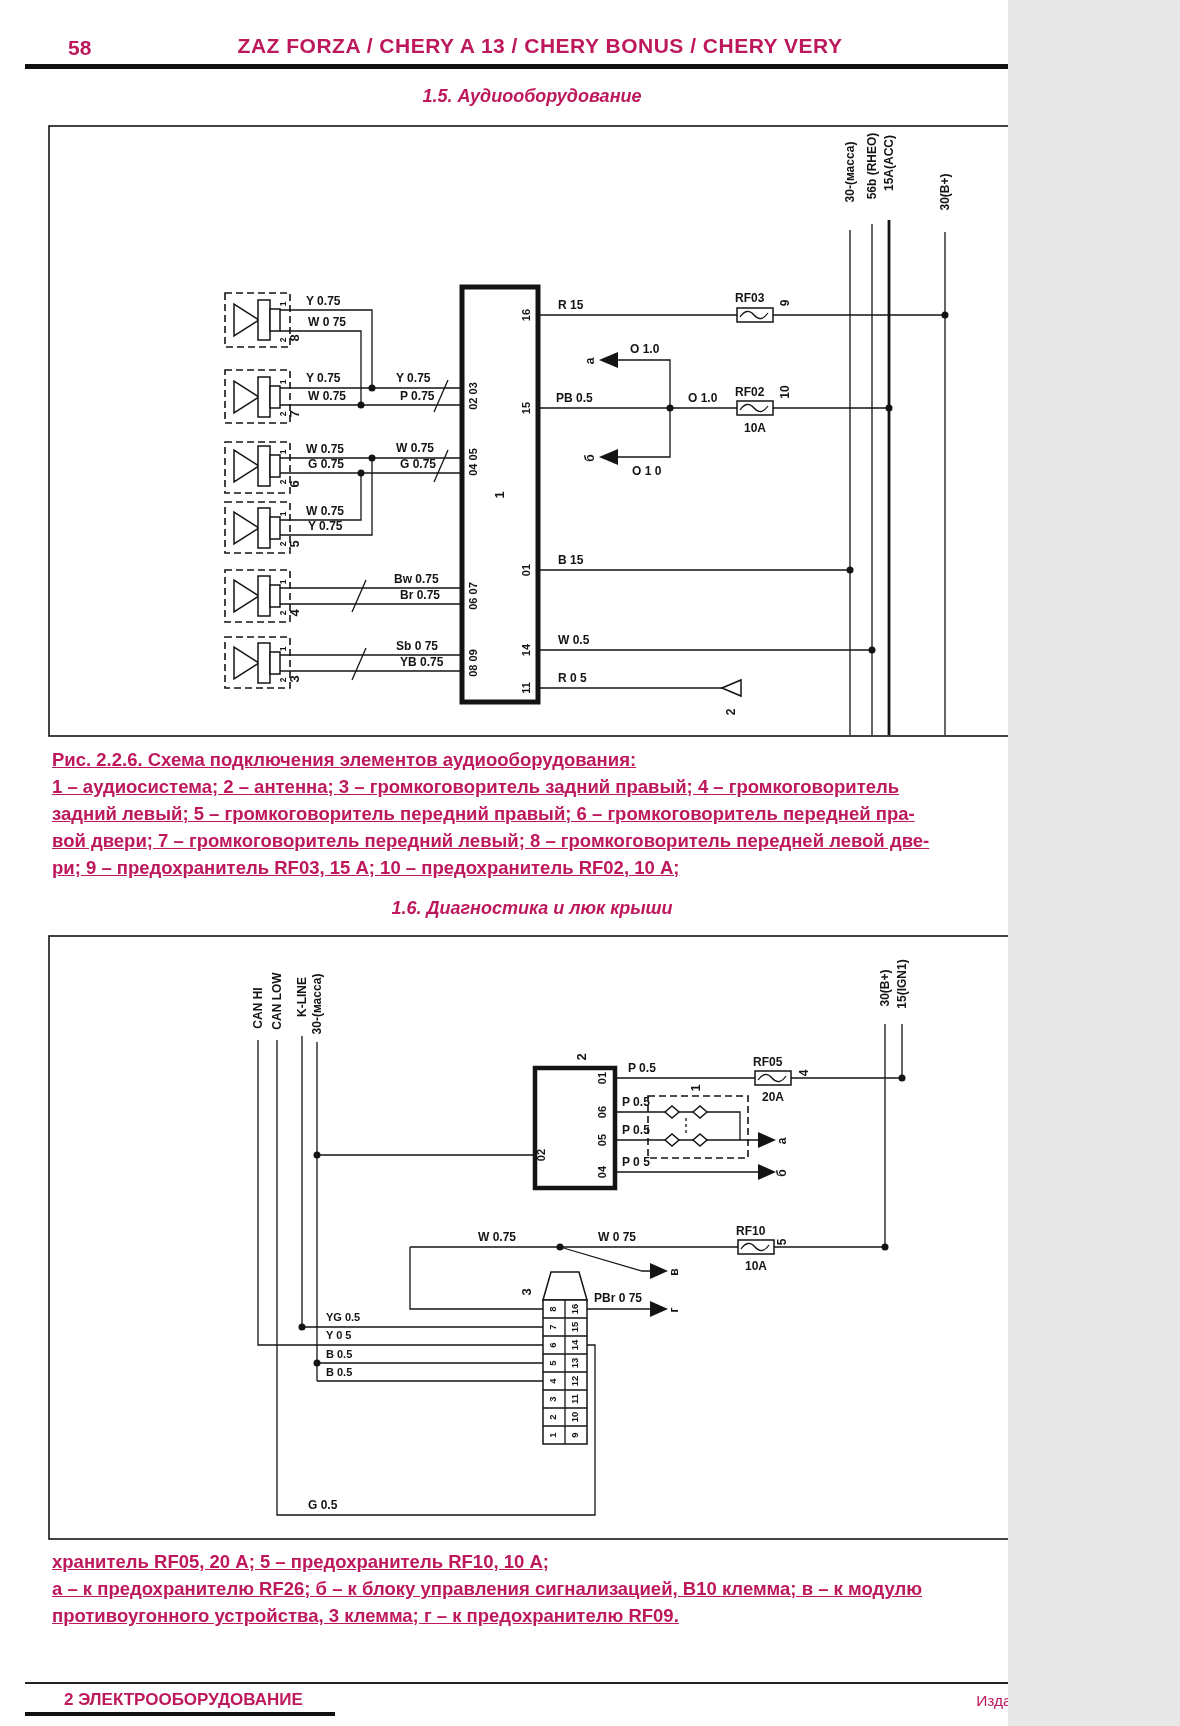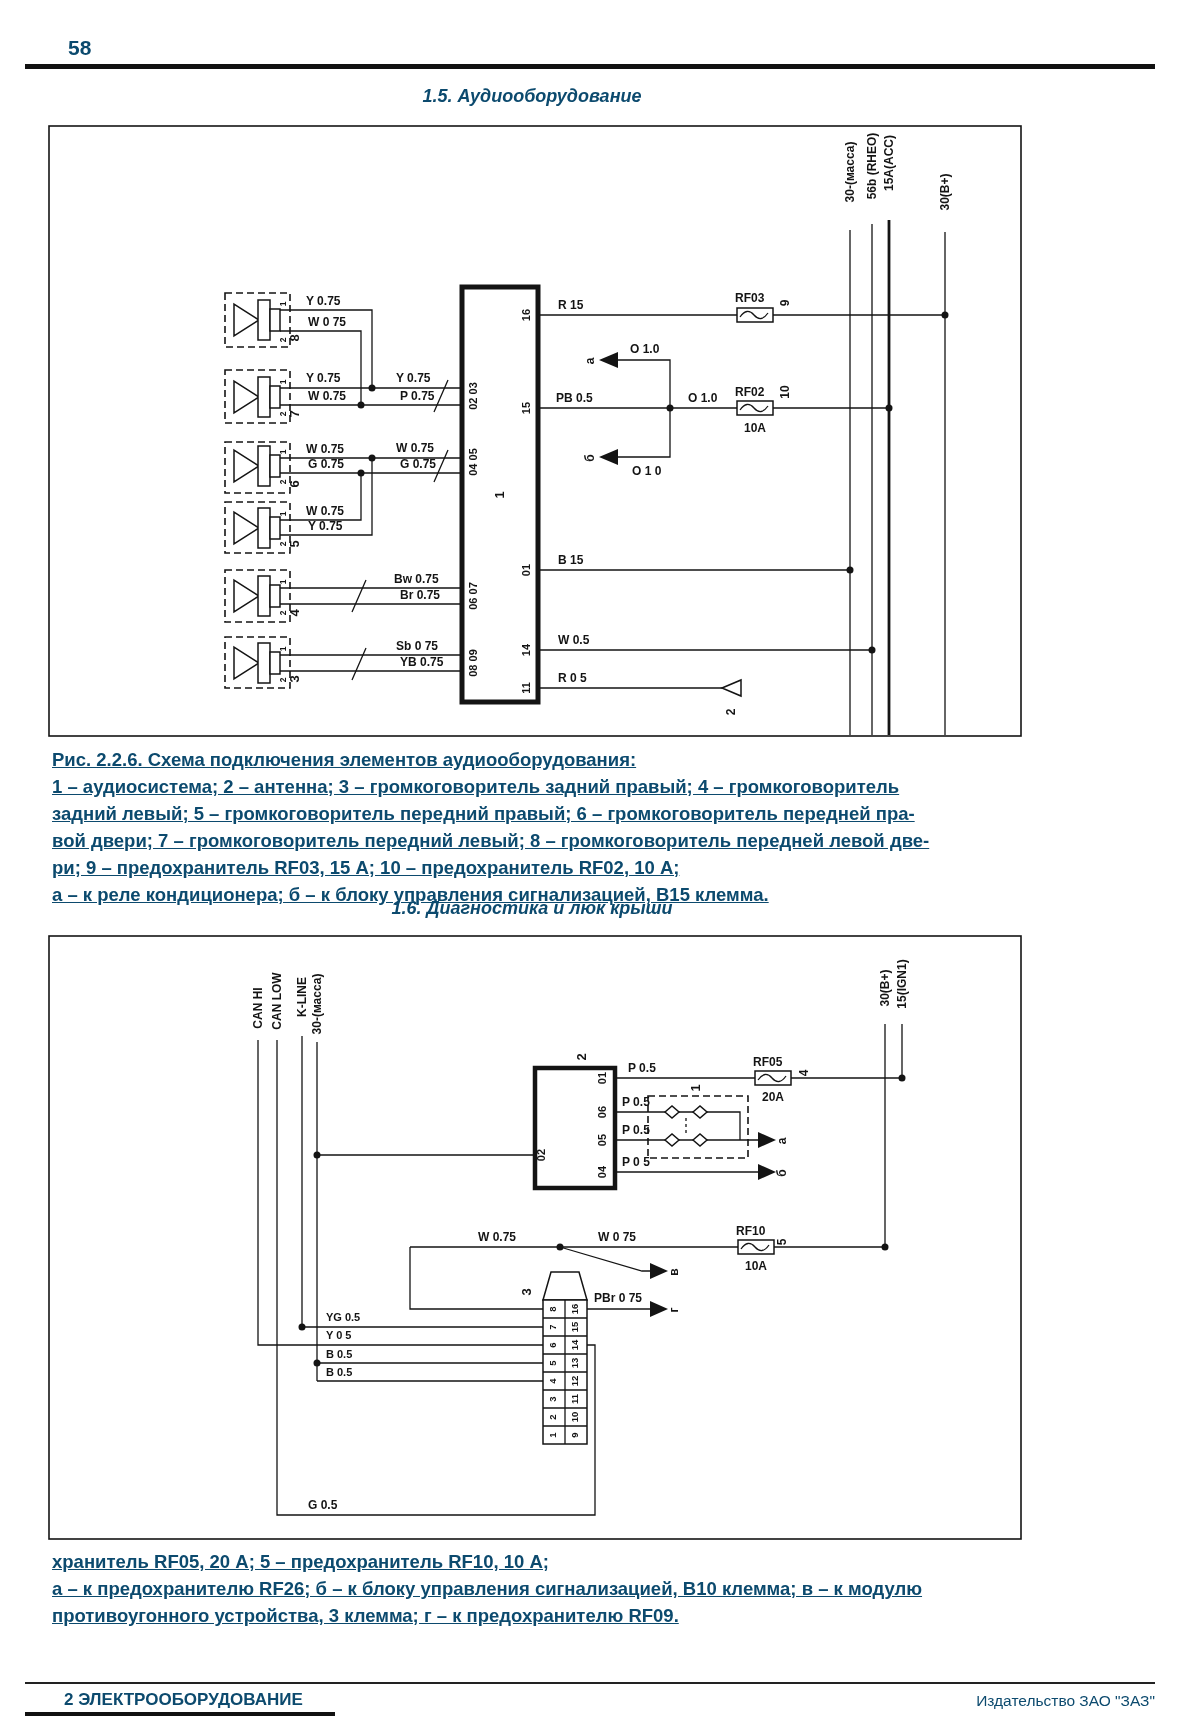--- a/index.html
+++ b/index.html
@@ -1,17 +1,17 @@
 <!DOCTYPE html>
 <html><head>
 <meta charset="utf-8">
 <style>
   html,body{margin:0;padding:0;background:#e8e8e8;}
-  .page{position:relative;width:1180px;height:1726px;background:#ffffff;overflow:hidden;
-        font-family:"Liberation Sans",sans-serif;color:#0c4a6e;}
+  .page{position:relative;width:1008px;height:1726px;background:#ffffff;overflow:hidden;
+        font-family:"Liberation Sans",sans-serif;color:#be185d;}
   .abs{position:absolute;}
   .hdr-num{left:68px;top:36px;font-size:21px;font-weight:bold;}
   .hdr-title{left:0;top:34px;width:1080px;text-align:center;font-size:21px;font-weight:bold;letter-spacing:.5px;}
   .hdr-rule{left:25px;top:64px;width:1130px;height:5px;background:#111;}
   .sec-title{left:0;width:1064px;text-align:center;font-size:18px;font-weight:bold;font-style:italic;}
   .cap{left:52px;width:1080px;font-size:18.5px;font-weight:bold;line-height:27px;}
   .cap div{white-space:nowrap;text-decoration:underline;}
   .ftr-rule{left:25px;top:1682px;width:1130px;height:2px;background:#222;}
   .ftr-left{left:64px;top:1690px;font-size:17px;font-weight:bold;}
   .ftr-bar{left:25px;top:1712px;width:310px;height:4px;background:#111;}
@@ -29,20 +29,21 @@
   .fuse{fill:#fff;stroke:#141414;stroke-width:1.5;}
   .arr{fill:#141414;stroke:none;}
   .open{fill:#fff;stroke:#141414;stroke-width:1.5;}
 </style>
 </head>
 <body>
 
 <div class="page">
 
   <div class="abs hdr-num">58</div>
+  <div class="abs hdr-title">ZAZ FORZA / CHERY A 13 / CHERY BONUS / CHERY VERY</div>
   <div class="abs hdr-rule"></div>
   <div class="abs sec-title" style="top:86px;">1.5. Аудиооборудование</div>
 
   <svg style="left:48px;top:125px;" width="975" height="612" viewBox="48 125 975 612">
     <rect class="frame" x="49" y="126" width="972" height="610"></rect>
 
     <g>
       <path class="w" d="M850,230 V735"></path>
       <path class="w" d="M872,224 V735"></path>
       <path class="w2" d="M889,220 V735"></path>
@@ -199,21 +200,20 @@
     <text class="f12" x="558" y="682">R 0 5</text>
     <text class="f12" text-anchor="middle" transform="translate(735,712) rotate(-90)">2</text>
   </svg>
 
   <div class="abs cap" style="top:746px;">
     <div>Рис. 2.2.6. Схема подключения элементов аудиооборудования:</div>
     <div>1 – аудиосистема; 2 – антенна; 3 – громкоговоритель задний правый; 4 – громкоговоритель</div>
     <div>задний левый; 5 – громкоговоритель передний правый; 6 – громкоговоритель передней пра-</div>
     <div>вой двери; 7 – громкоговоритель передний левый; 8 – громкоговоритель передней левой две-</div>
     <div>ри; 9 – предохранитель RF03, 15 А; 10 – предохранитель RF02, 10 А;</div>
-    <div>а – к реле кондиционера; б – к блоку управления сигнализацией, В15 клемма.</div>
   </div>
 
   <div class="abs sec-title" style="top:898px;">1.6. Диагностика и люк крыши</div>
 
   <svg style="left:48px;top:935px;" width="975" height="605" viewBox="48 935 975 605">
     <rect class="frame" x="49" y="936" width="972" height="603"></rect>
 
     <g>
       <path class="w" d="M258,1040 V1345 H543"></path>
       <path class="w" d="M277,1040 V1515 H595 V1345 H587"></path>

